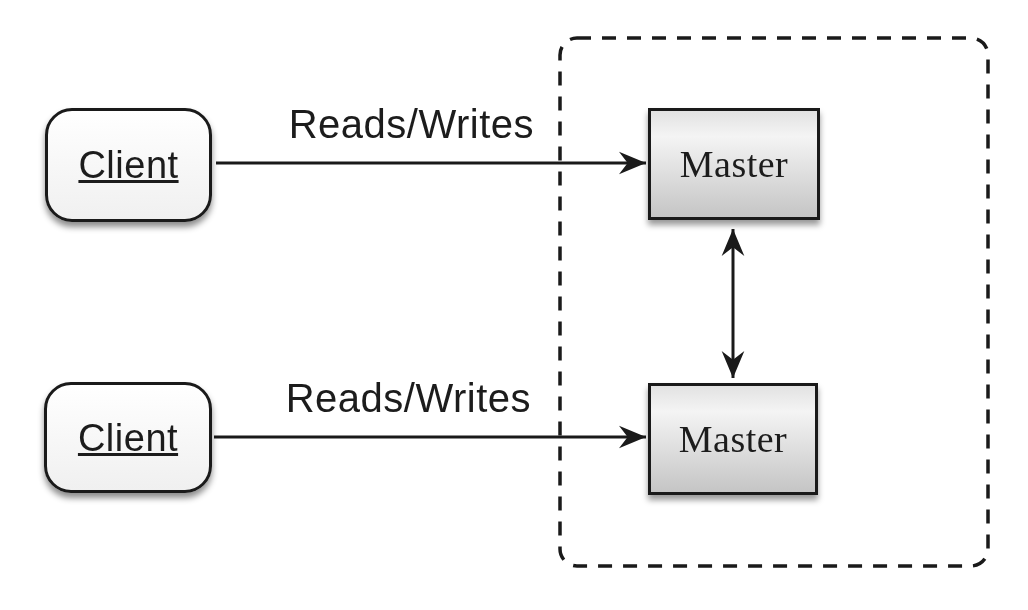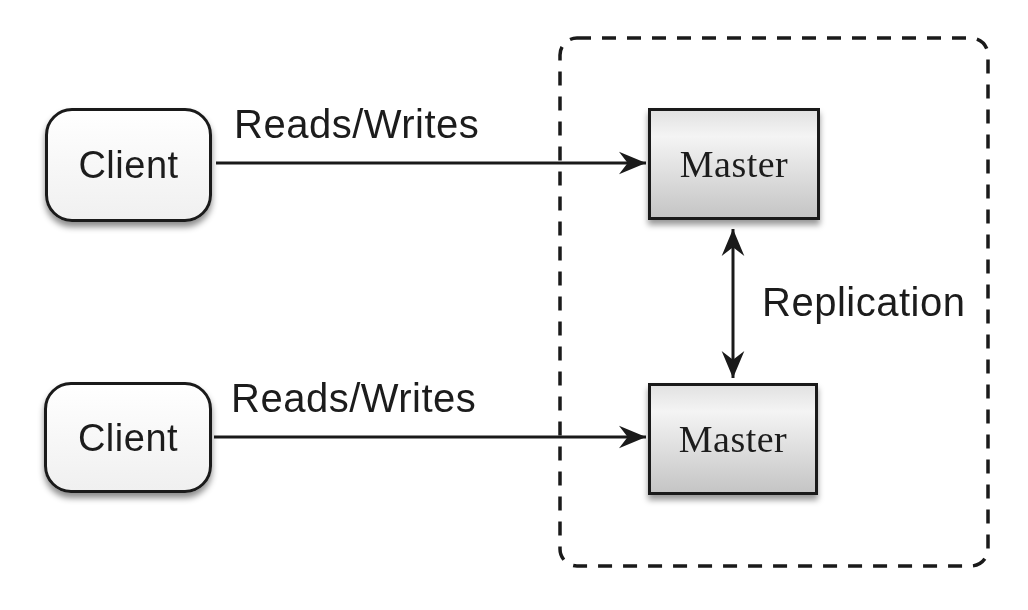--- a/index.html
+++ b/index.html
@@ -22,31 +22,32 @@
   .dashed-rect{fill:none;stroke:var(--stroke);stroke-width:3.5;stroke-dasharray:14 11;}
   .node{
     position:absolute;display:flex;align-items:center;justify-content:center;
     border:3px solid var(--stroke);
     font-size:38px;line-height:1;letter-spacing:0.5px;color:var(--text);
   }
   .node-client{
     border-radius:27px;
     background:linear-gradient(180deg,var(--client-fill-top) 0%,var(--client-fill-bottom) 100%);
     box-shadow:0 5px 6px rgba(0,0,0,0.45);
+    text-decoration:underline;
   }
   .node-master{
     background:linear-gradient(180deg,var(--master-fill-top) 0%,var(--master-fill-mid) 24%,var(--master-fill-bottom) 100%);
     box-shadow:0 5px 6px rgba(0,0,0,0.40);
     font-family:Liberation Serif, serif;
   }
   .edge-label{
     position:absolute;font-size:40px;line-height:1;letter-spacing:0.5px;
     color:var(--text);white-space:nowrap;
   }
-  .edge-label.centered{text-align:left;}
+  .edge-label.centered{text-align:right;}
 </style>
 </head>
 <body>
 
 <div id="canvas">
 
   <svg id="connector-layer" viewBox="0 0 1028 610" xmlns="http://www.w3.org/2000/svg">
     <defs>
       <marker id="ah" viewBox="0 0 10 10" refX="10" refY="5" markerWidth="9" markerHeight="9" orient="auto-start-reverse">
         <path class="arrowhead" d="M0,0.8 L10,5 L0,9.2 L3.2,5 z"></path>
@@ -75,15 +76,14 @@
   </div>
 
   <div class="node node-master" style="left:648px;top:383px;width:170px;height:112px;">
     <span>Master</span>
   </div>
 
   <div class="edge-label centered" style="left:234px;top:104px;width:300px;">Reads/Writes</div>
 
   <div class="edge-label centered" style="left:231px;top:378px;width:300px;">Reads/Writes</div>
 
-  <div class="edge-label" style="left:762px;top:282px;">Replication</div>
 
 </div>
 
 </body></html>

